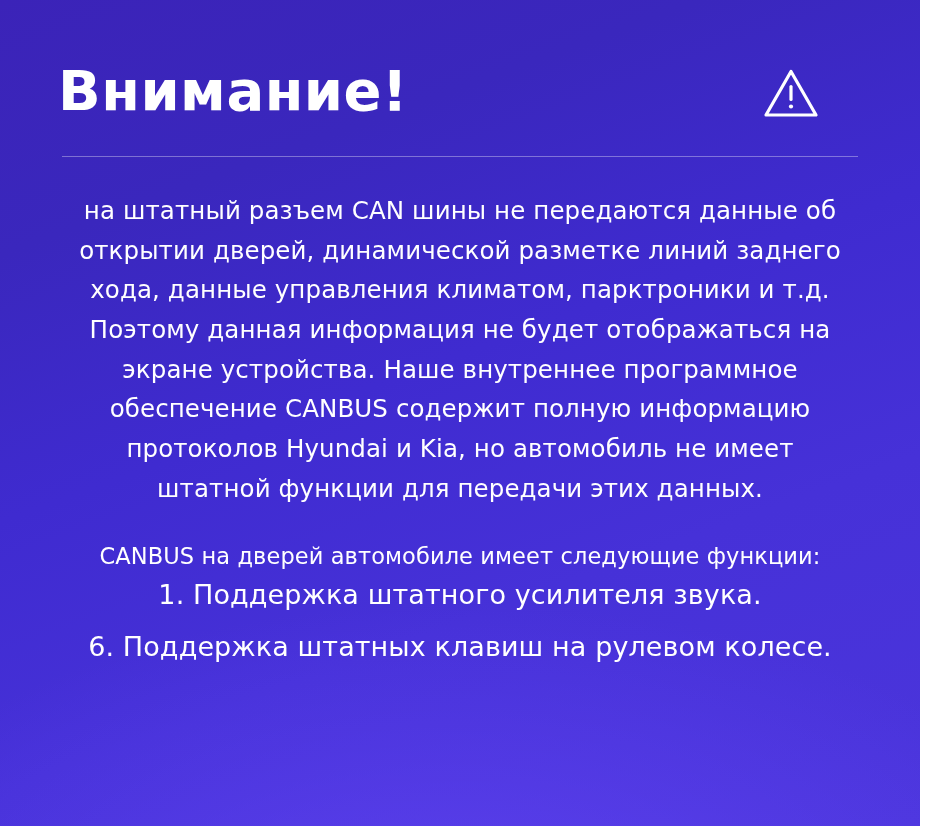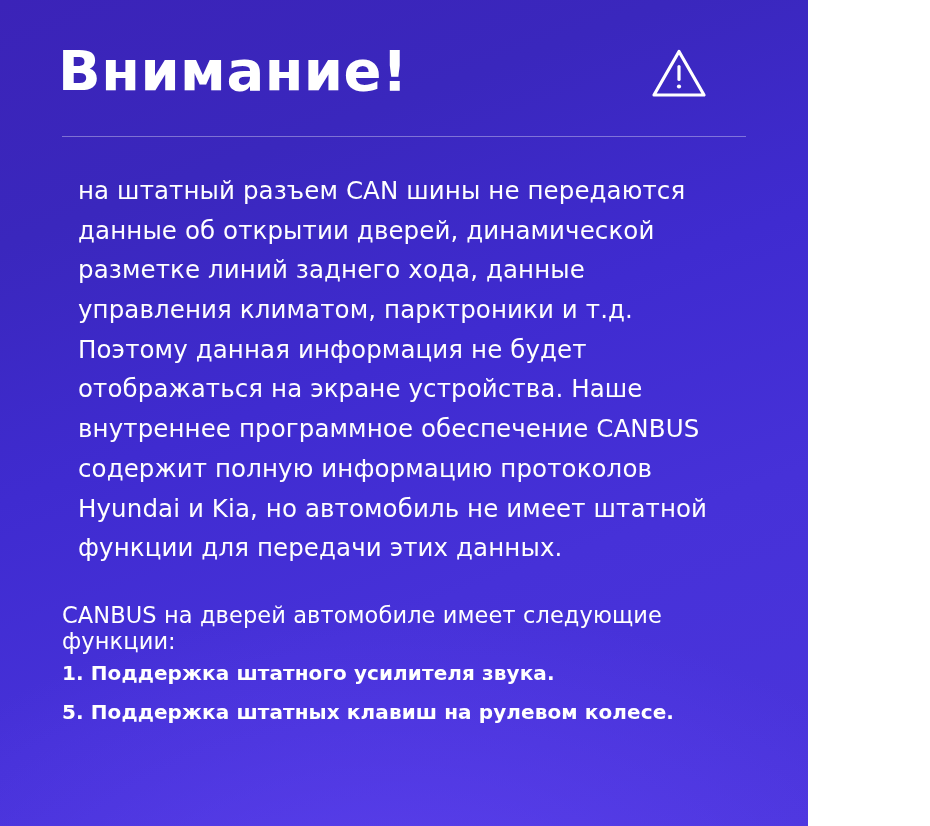--- a/index.html
+++ b/index.html
@@ -7,26 +7,27 @@
     padding: 0;
   }
   body {
     width: 930px;
     height: 826px;
     overflow: hidden;
     font-family: "DejaVu Sans", sans-serif;
   }
   .poster {
     position: relative;
-    width: 808px;
+    width: 920px;
     height: 826px;
     box-sizing: border-box;
     background: linear-gradient(160deg, #3b23b8 0%, #3a27bd 22%, #3f2bd0 45%, #4631d8 68%, #4b35dc 100%);
     color: #ffffff;
-    padding: 36px 58px 0 58px;
+    padding: 56px 58px 0 58px;
+    text-align: center;
   }
   .poster::before {
     content: "";
     position: absolute;
     inset: 0;
     background: radial-gradient(120% 70% at 50% 115%, rgba(108,76,255,0.55) 0%, rgba(70,44,220,0.0) 60%);
     pointer-events: none;
   }
   .head {
     position: relative;
@@ -74,23 +75,23 @@
     padding: 0 4px;
     letter-spacing: 0.1px;
   }
   .list {
     position: relative;
     margin: 0;
     padding: 0 4px;
     list-style: none;
   }
   .list li {
-    font-size: 20px;
+    font-size: 27px;
     line-height: 1.95;
-    font-weight: 700;
+    font-weight: 400;
     letter-spacing: 0.1px;
     white-space: nowrap;
   }
 </style>
 </head>
 <body>
 
 <div class="poster">
 
   <div class="head">
@@ -107,16 +108,16 @@
   <div class="divider"></div>
 
   <div class="body-text">
     <p class="para">на штатный разъем CAN шины не передаются данные об открытии дверей, динамической разметке линий заднего хода, данные управления климатом, парктроники и т.д. Поэтому данная информация не будет отображаться на экране устройства. Наше внутреннее программное обеспечение CANBUS содержит полную информацию протоколов Hyundai и Kia, но автомобиль не имеет штатной функции для передачи этих данных.</p>
   </div>
 
   <div class="list-head">CANBUS на дверей автомобиле имеет следующие функции:</div>
 
   <ul class="list">
     <li>1. Поддержка штатного усилителя звука.</li>
-    <li>5. Поддержка штатных клавиш на рулевом колесе.</li>
+    <li>6. Поддержка штатных клавиш на рулевом колесе.</li>
   </ul>
 
 </div>
 
 </body></html>

